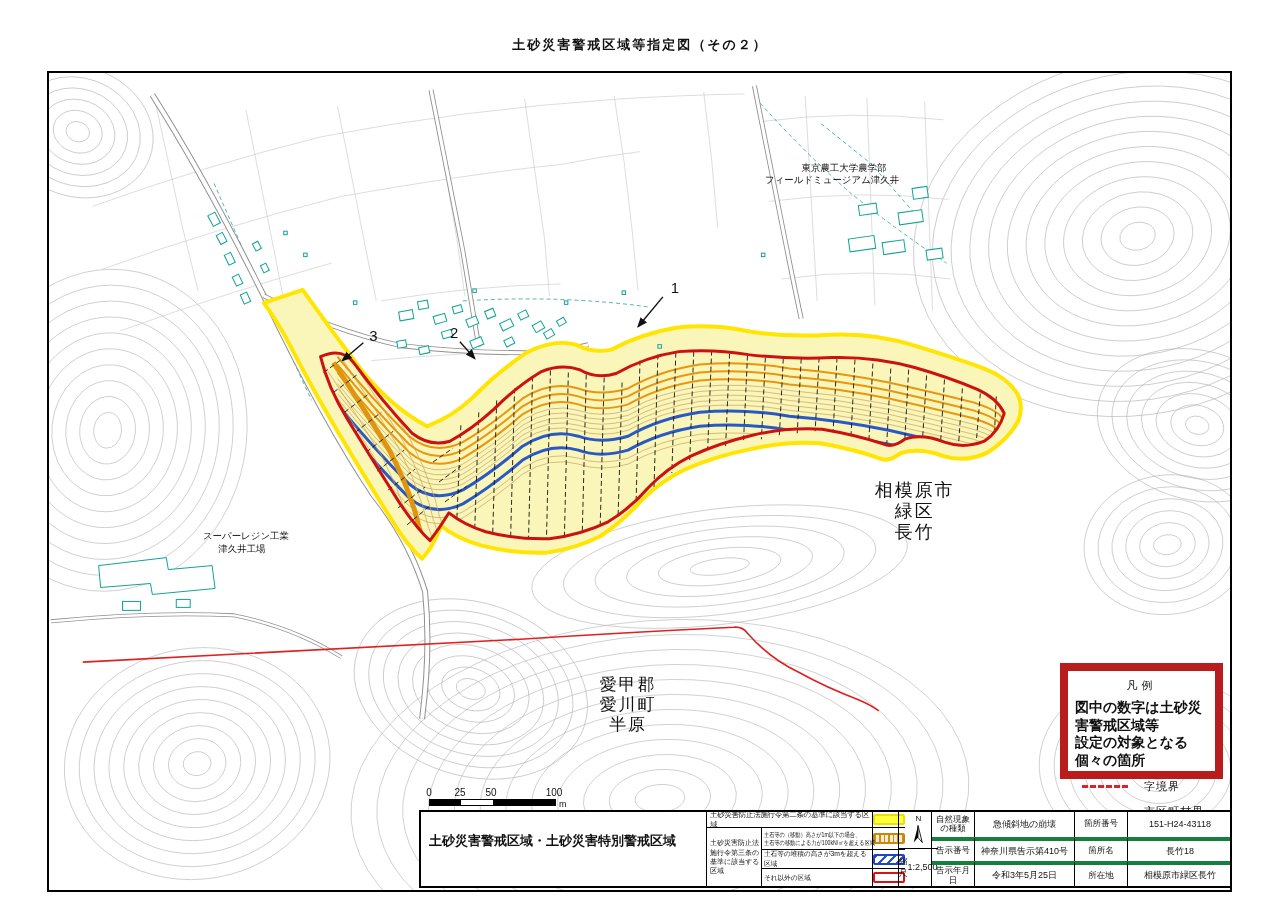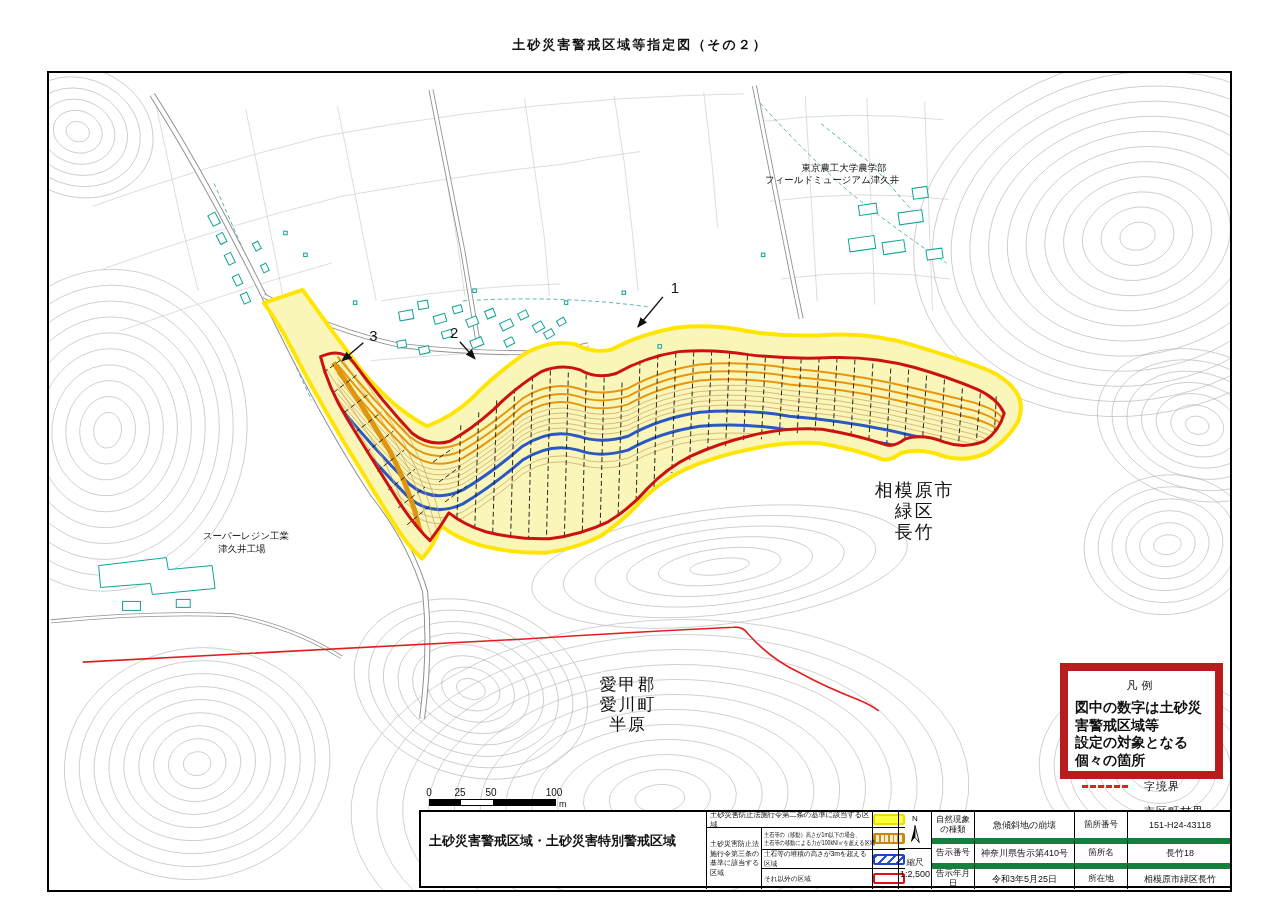--- a/index.html
+++ b/index.html
@@ -57,29 +57,29 @@
   .sw-yellow{background:#ffff3c;border:2px solid #eddf00;}
   .sw-orange{border:2px solid #c8860a;background-color:#f7ecd2;
      background-image:repeating-linear-gradient(90deg,#cf8f16 0 1.5px,transparent 1.5px 4.5px);}
   .sw-blue{border:2px solid #1d46c8;background-color:#fff;
      background-image:repeating-linear-gradient(135deg,#2a52d0 0 2px,transparent 2px 6.5px);}
   .sw-red{border:2.5px solid #dd1111;background:#fff;}
 
   .northcol{border-left:1.5px solid #000;display:grid;grid-template-rows:36px 1fr;}
   .nc-top{display:flex;flex-direction:column;align-items:center;justify-content:center;}
   .nc-n{font-size:8px;line-height:1;}
-  .nc-bottom{border-top:1px solid #000;display:flex;flex-direction:column;align-items:center;
+  .nc-bottom{border-top:1px solid #000;display:flex;flex-direction:row;align-items:center;
              justify-content:center;font-size:8.5px;line-height:1.4;}
   .nc-scaleval{font-size:9px;}
 
   .infotable{border-left:1.5px solid #000;display:grid;
              grid-template-columns:42px 100px 53px 1fr;grid-template-rows:1fr 1fr 1fr;}
   .it-cell{display:flex;align-items:center;justify-content:center;text-align:center;
            font-size:8.5px;line-height:1.15;padding:0 1px;box-sizing:border-box;}
-  .it-cell.bt{border-top:6px solid #15803d;} .it-cell.bl{border-left:1px solid #000;}
+  .it-cell.bt{border-top:4px solid #15803d;} .it-cell.bl{border-left:1px solid #000;}
   .it-val{font-size:9px;}
 </style>
 </head>
 <body>
 
 <div class="doc-title">土砂災害警戒区域等指定図（その２）</div>
 
 <div class="frame">
 
   <svg class="map" viewBox="47 71 1185 821">

